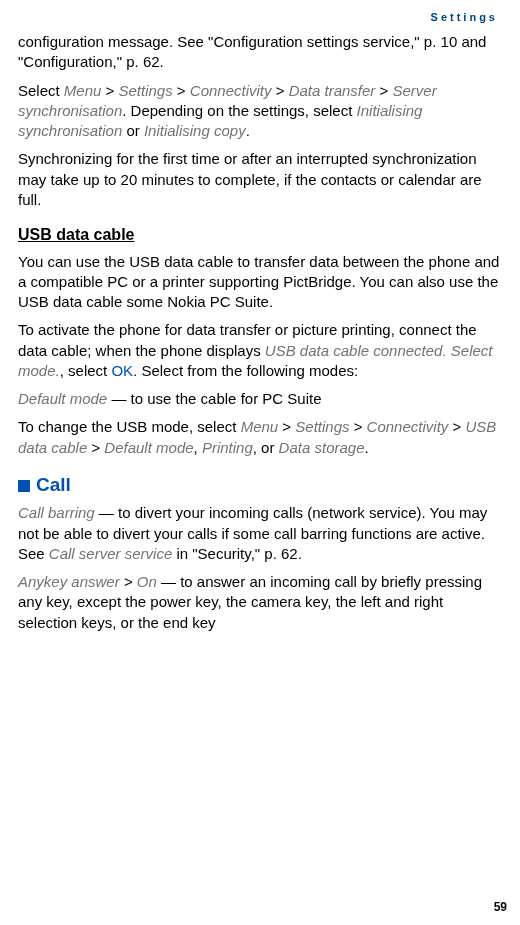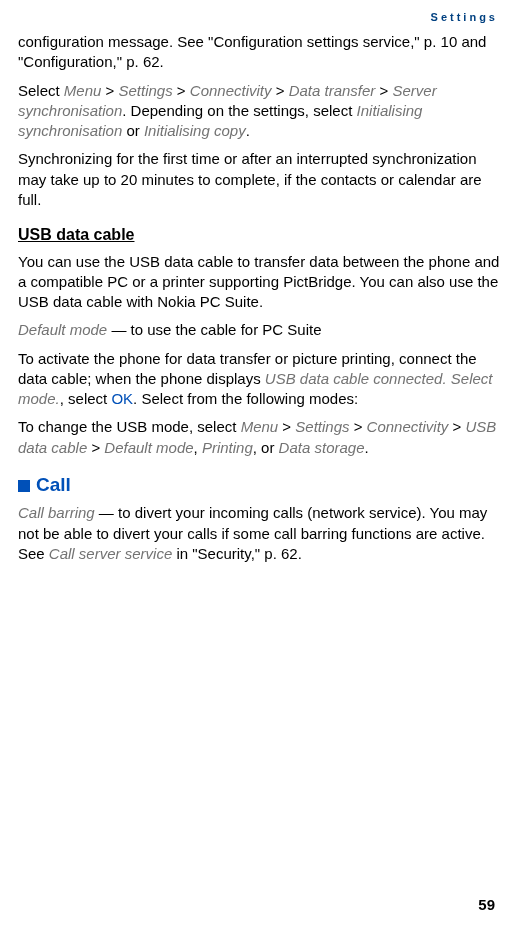--- a/index.html
+++ b/index.html
@@ -23,23 +23,23 @@
       top: 10px;
       right: 22px;
       font-weight: bold;
       letter-spacing: 3px;
       font-size: 11px;
       color: #004080;
     }
     .page-number {
       position: absolute;
       bottom: 10px;
-      right: 25px;
+      right: 13px;
       font-weight: bold;
-      font-size: 15px;
+      font-size: 12px;
     }
     .content {
       margin-top: 20px;
     }
     p {
       margin-bottom: 8px;
       color: #000;
     }
     .ui-text {
       color: #737373;
@@ -90,40 +90,43 @@
 
 
   <p>
     <span>Select </span><span class="ui-text">Menu</span><span class="gt"> &gt; </span><span class="ui-text">Settings</span><span class="gt"> &gt; </span><span class="ui-text">Connectivity</span><span class="gt"> &gt; </span><span class="ui-text">Data transfer</span><span class="gt"> &gt; </span><span class="ui-text">Server synchronisation</span><span>. Depending on the settings, select </span><span class="ui-text">Initialising synchronisation</span><span> or </span><span class="ui-text">Initialising copy</span><span>.</span>
   </p>
 
   <p>Synchronizing for the first time or after an interrupted synchronization may take up to 20 minutes to complete, if the contacts or calendar are full.</p>
 
   <div class="section-heading">USB data cable</div>
 
-  <p>You can use the USB data cable to transfer data between the phone and a compatible PC or a printer supporting PictBridge. You can also use the USB data cable with Nokia PC Suite.</p>
+  <p>You can use the USB data cable to transfer data between the phone and a compatible PC or a printer supporting PictBridge. You can also use the USB data cable some Nokia PC Suite.</p>
+
+  <p>
+    <span>To activate the phone for data transfer or picture printing, connect the data cable; when the phone displays </span><span class="ui-text">USB data cable connected. Select mode.</span><span>, select </span><span class="ui-text-plain">OK</span><span>. Select from the following modes:</span>
+  </p>
 
   <p>
     <span class="ui-text">Default mode</span><span> — to use the cable for PC Suite</span>
-  </p>
-
-  <p>
-    <span>To activate the phone for data transfer or picture printing, connect the data cable; when the phone displays </span><span class="ui-text">USB data cable connected. Select mode.</span><span>, select </span><span class="ui-text-plain">OK</span><span>. Select from the following modes:</span>
   </p>
 
 
   <p>
     <span>To change the USB mode, select </span><span class="ui-text">Menu</span><span class="gt"> &gt; </span><span class="ui-text">Settings</span><span class="gt"> &gt; </span><span class="ui-text">Connectivity</span><span class="gt"> &gt; </span><span class="ui-text">USB data cable</span><span class="gt"> &gt; </span><span class="ui-text">Default mode</span><span>, </span><span class="ui-text">Printing</span><span>, or </span><span class="ui-text">Data storage</span><span>.</span>
   </p>
 
   <div class="section-call">
     <span class="square-marker"></span><span class="call-title">Call</span>
   </div>
 
 
   <p>
     <span class="ui-text">Call barring</span><span> — to divert your incoming calls (network service). You may not be able to divert your calls if some call barring functions are active. See </span><span class="ui-text">Call server service</span><span> in "Security," p. 62.</span>
   </p>
 
+  <p>
+    <span class="ui-text">Anykey answer</span><span class="gt"> &gt; </span><span class="ui-text">On</span><span> — to answer an incoming call by briefly pressing any key, except the power key, the camera key, the left and right selection keys, or the end key</span>
+  </p>
 
 </div>
 
 <div class="page-number">59</div>
 
 </body></html>

